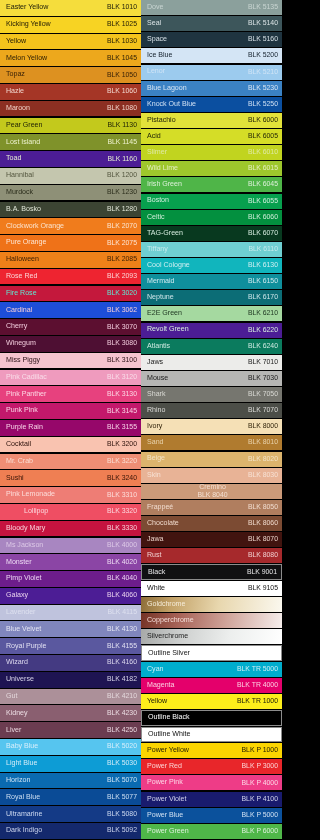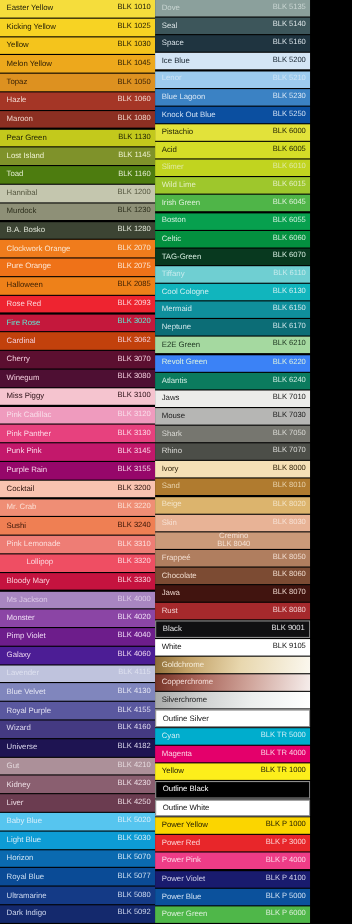--- a/index.html
+++ b/index.html
@@ -88,21 +88,21 @@
         <span class="code">BLK 1080</span>
       </div>
       <div class="swatch" style="background-color: rgb(195, 201, 28); color: rgb(29, 32, 5);">
         <span class="nm">Pear Green</span>
         <span class="code">BLK 1130</span>
       </div>
       <div class="swatch" style="background-color: rgb(127, 146, 42); color: rgb(238, 242, 208);">
         <span class="nm">Lost Island</span>
         <span class="code">BLK 1145</span>
       </div>
-      <div class="swatch" style="background-color: #4d7c0f; color: rgb(228, 236, 210);">
+      <div class="swatch" style="background-color: #4c1d95; color: rgb(228, 236, 210);">
         <span class="nm">Toad</span>
         <span class="code">BLK 1160</span>
       </div>
       <div class="swatch" style="background-color: rgb(196, 198, 174); color: rgb(84, 86, 63);">
         <span class="nm">Hannibal</span>
         <span class="code">BLK 1200</span>
       </div>
       <div class="swatch" style="background-color: rgb(142, 144, 119); color: rgb(44, 46, 28);">
         <span class="nm">Murdock</span>
         <span class="code">BLK 1230</span>
@@ -124,21 +124,21 @@
         <span class="code">BLK 2085</span>
       </div>
       <div class="swatch" style="background-color: rgb(238, 36, 48); color: rgb(251, 212, 214);">
         <span class="nm">Rose Red</span>
         <span class="code">BLK 2093</span>
       </div>
       <div class="swatch" style="background-color: rgb(196, 24, 60); color: #5eead4;">
         <span class="nm">Fire Rose</span>
         <span class="code">BLK 3020</span>
       </div>
-      <div class="swatch" style="background-color: #c2410c; color: rgb(244, 205, 216);">
+      <div class="swatch" style="background-color: #1d4ed8; color: rgb(244, 205, 216);">
         <span class="nm">Cardinal</span>
         <span class="code">BLK 3062</span>
       </div>
       <div class="swatch" style="background-color: rgb(92, 15, 48); color: rgb(242, 204, 220);">
         <span class="nm">Cherry</span>
         <span class="code">BLK 3070</span>
       </div>
       <div class="swatch" style="background-color: rgb(78, 15, 51); color: rgb(240, 201, 218);">
         <span class="nm">Winegum</span>
         <span class="code">BLK 3080</span>
@@ -334,21 +334,21 @@
         <span class="code">BLK 6150</span>
       </div>
       <div class="swatch" style="background-color: rgb(12, 109, 118); color: rgb(205, 229, 233);">
         <span class="nm">Neptune</span>
         <span class="code">BLK 6170</span>
       </div>
       <div class="swatch" style="background-color: rgb(165, 217, 160); color: rgb(29, 53, 32);">
         <span class="nm">E2E Green</span>
         <span class="code">BLK 6210</span>
       </div>
-      <div class="swatch" style="background-color: #3b82f6; color: rgb(217, 240, 224);">
+      <div class="swatch" style="background-color: #4c1d95; color: rgb(217, 240, 224);">
         <span class="nm">Revolt Green</span>
         <span class="code">BLK 6220</span>
       </div>
       <div class="swatch" style="background-color: rgb(11, 123, 94); color: rgb(207, 234, 226);">
         <span class="nm">Atlantis</span>
         <span class="code">BLK 6240</span>
       </div>
       <div class="swatch" style="background-color: rgb(236, 236, 234); color: rgb(28, 28, 28);">
         <span class="nm">Jaws</span>
         <span class="code">BLK 7010</span>

